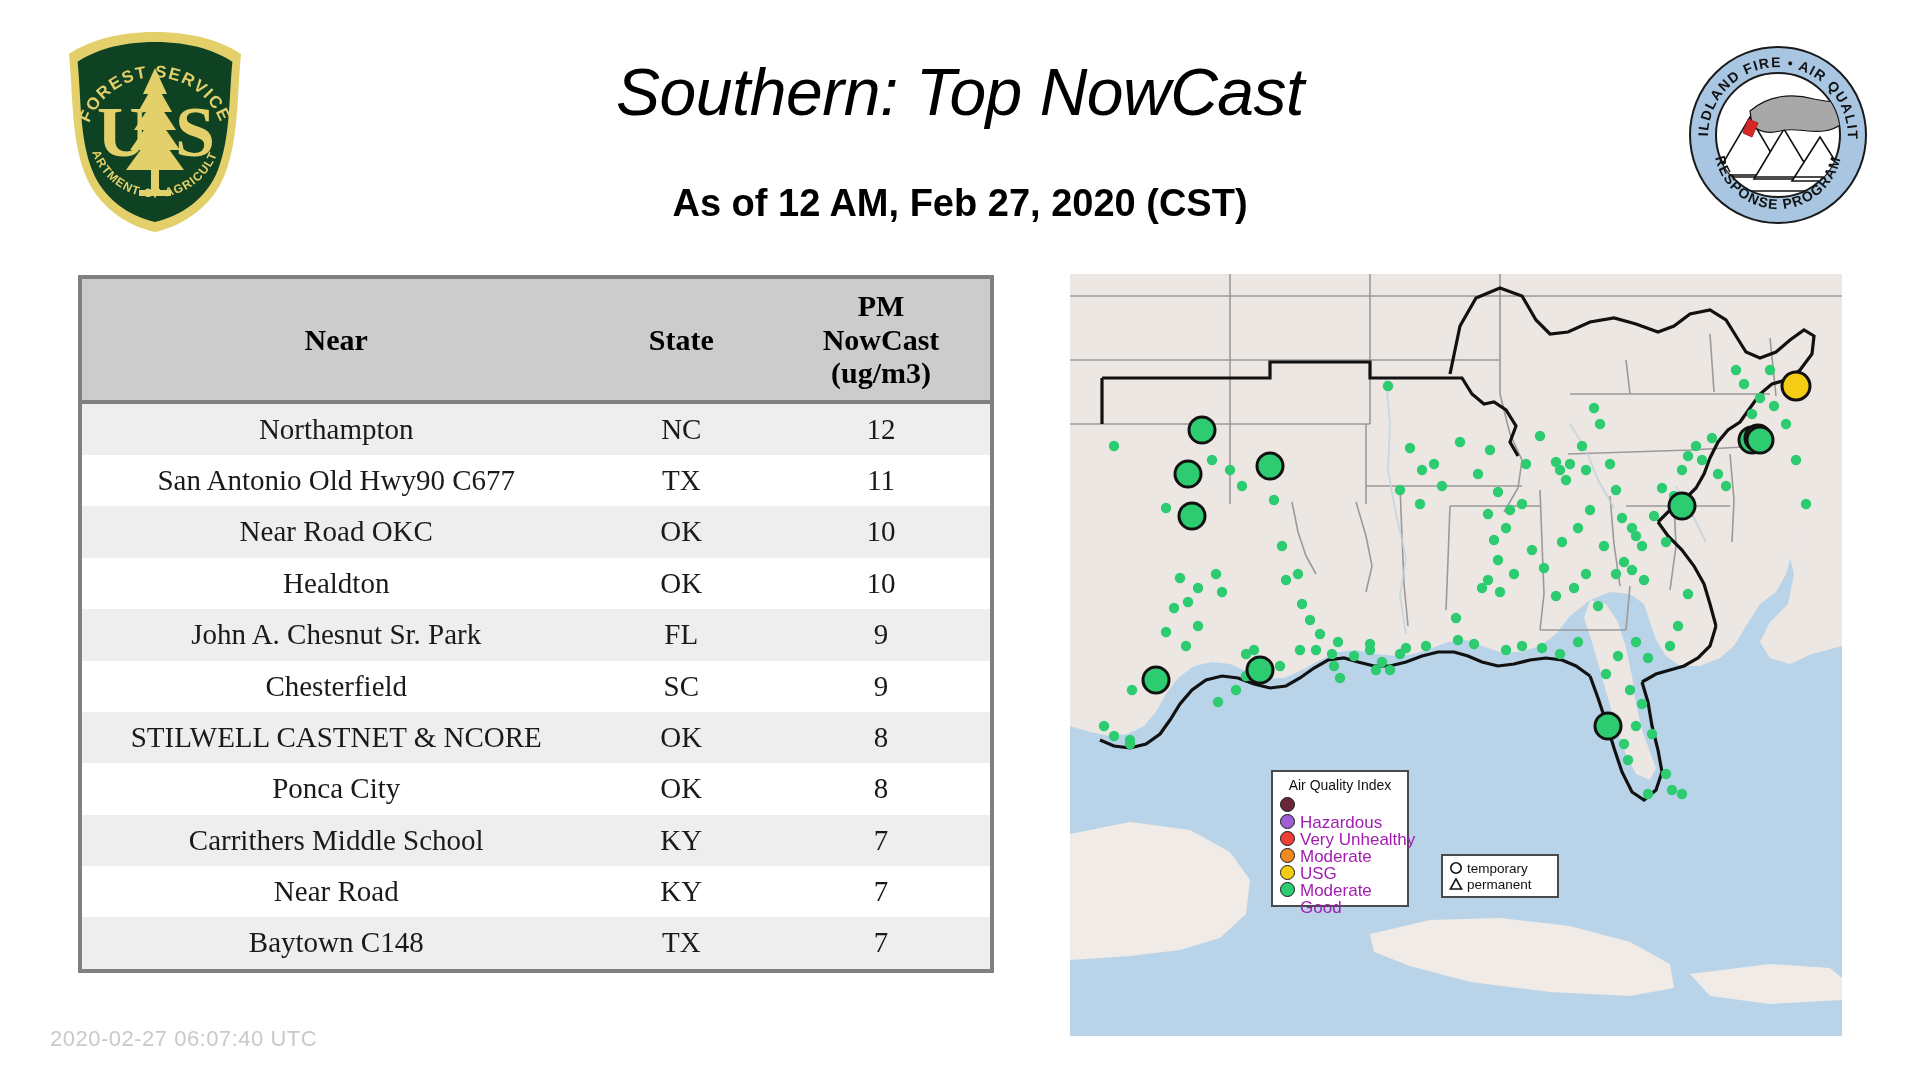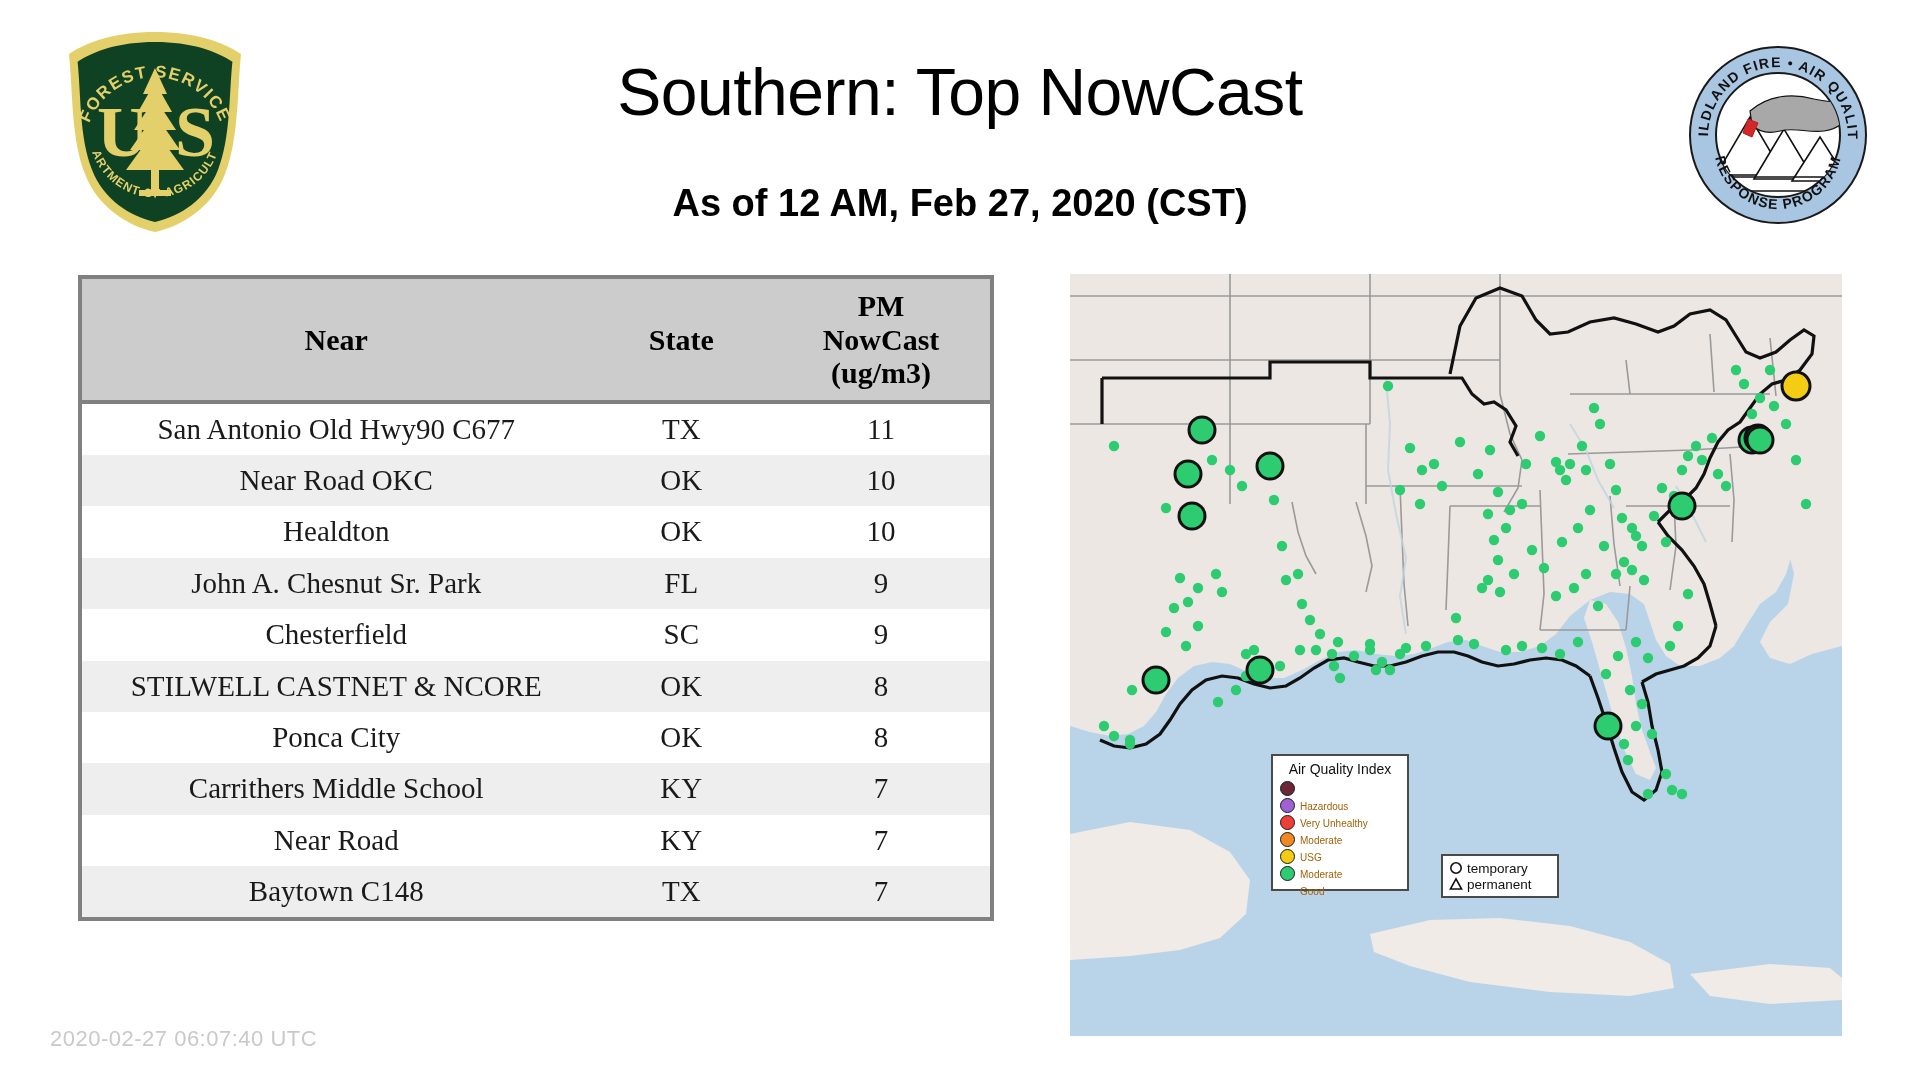--- a/index.html
+++ b/index.html
@@ -12,20 +12,21 @@
   }
 
   
   #slide-title{
     position:absolute;left:0;top:58px;width:1920px;
     text-align:center;
     font-size:66px;line-height:1.05;color:#000;
     font-family:"Liberation Sans", sans-serif;
     font-weight:400;
     letter-spacing:-0.5px;
+    font-style:italic;
   }
   #slide-subtitle{
     position:absolute;left:0;top:182px;width:1920px;
     text-align:center;
     font-size:38px;color:#000;font-weight:700;
   }
 
   
   #usfs-logo{position:absolute;left:55px;top:28px;width:200px;height:208px;}
   #usfs-logo svg{display:block;}
@@ -84,32 +85,32 @@
     overflow:hidden;
     background:#b9d4e8;
     z-index:2;
   }
   #map-panel svg{display:block;}
   .legend-box{
     position:absolute;background:#ffffff;border:2px solid #4a4a4a;
     font-family:"Liberation Sans", sans-serif;
   }
   #aqi-legend{
-    left:201px;top:480px;width:120px;padding:5px 7px 7px 7px;
+    left:201px;top:496px;width:120px;padding:5px 7px 7px 7px;
   }
   #aqi-legend .legend-title{
     font-size:14px;color:#111;text-align:center;margin-bottom:3px;font-weight:400;
   }
   #aqi-legend .legend-row{
     display:flex;align-items:center;gap:5px;height:17px;
   }
   #aqi-legend .swatch{
     width:13px;height:13px;border-radius:50%;border:1.5px solid #1a1a1a;flex:0 0 auto;
   }
-  #aqi-legend .legend-label{font-size:10px;color:#a16207;white-space:nowrap;margin-top:36px;}
+  #aqi-legend .legend-label{font-size:17px;color:#a21caf;white-space:nowrap;margin-top:36px;}
 
   #marker-legend{
     left:371px;top:580px;width:102px;padding:4px 6px;
   }
   #marker-legend .mrow{display:flex;align-items:center;gap:4px;height:16px;}
   #marker-legend .mlabel{font-size:13.5px;color:#111;}
   .sym{width:14px;height:14px;flex:0 0 auto;}
 </style>
 </head>
 <body>
@@ -189,20 +190,25 @@
         <th class="col-site">Near</th>
         <th class="col-state">State</th>
         <th class="col-pm">
           <span>PM</span><br>
           <span>NowCast</span><br>
           <span>(ug/m3)</span>
         </th>
       </tr>
     </thead>
     <tbody id="table-body">
+        <tr class="odd">
+          <td>Northampton</td>
+          <td>NC</td>
+          <td>12</td>
+        </tr>
         <tr class="even">
           <td>San Antonio Old Hwy90 C677</td>
           <td>TX</td>
           <td>11</td>
         </tr>
         <tr class="odd">
           <td>Near Road OKC</td>
           <td>OK</td>
           <td>10</td>
         </tr>

